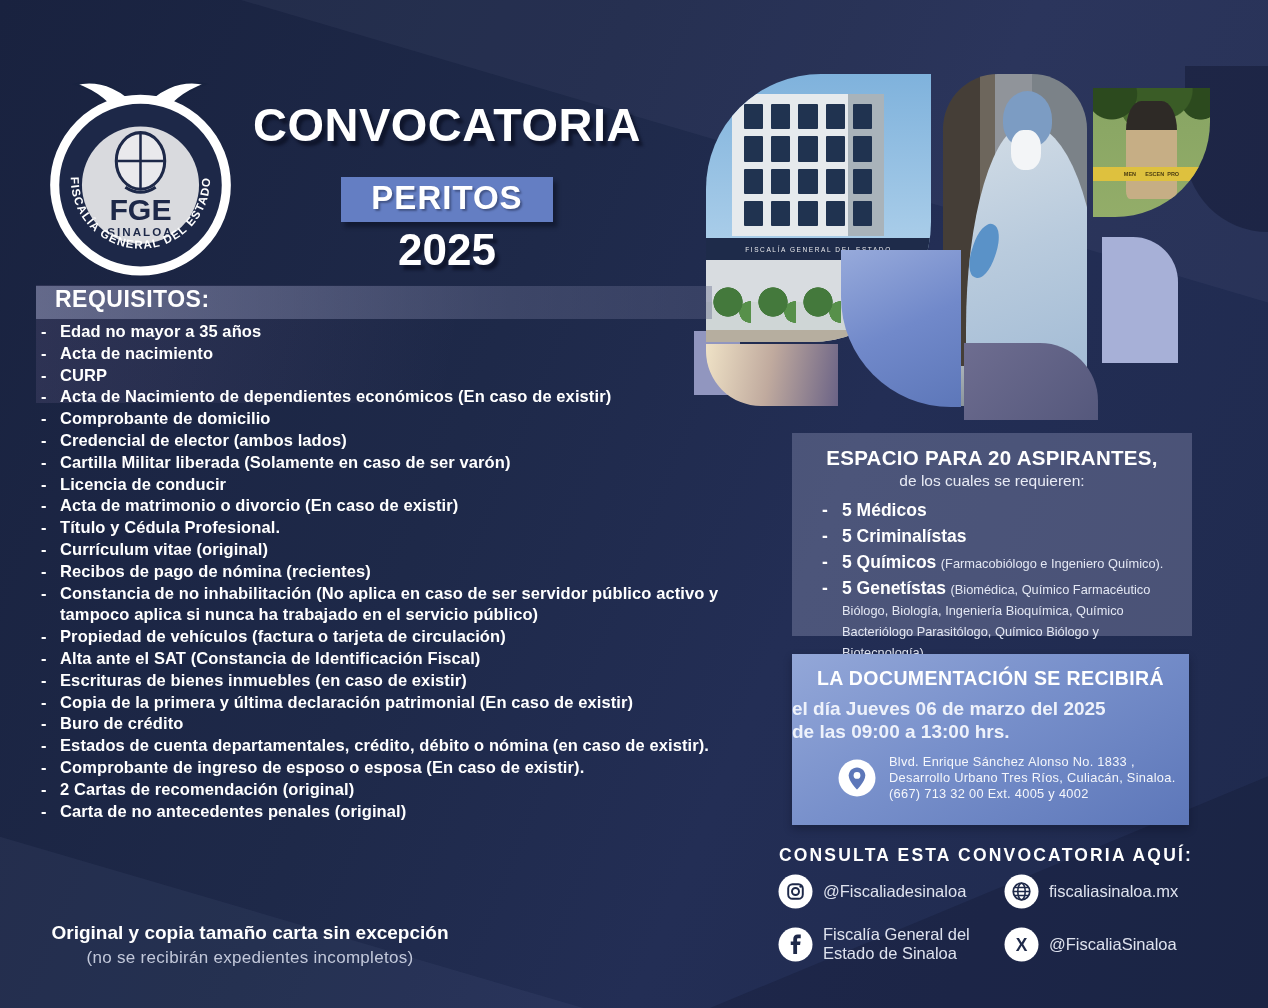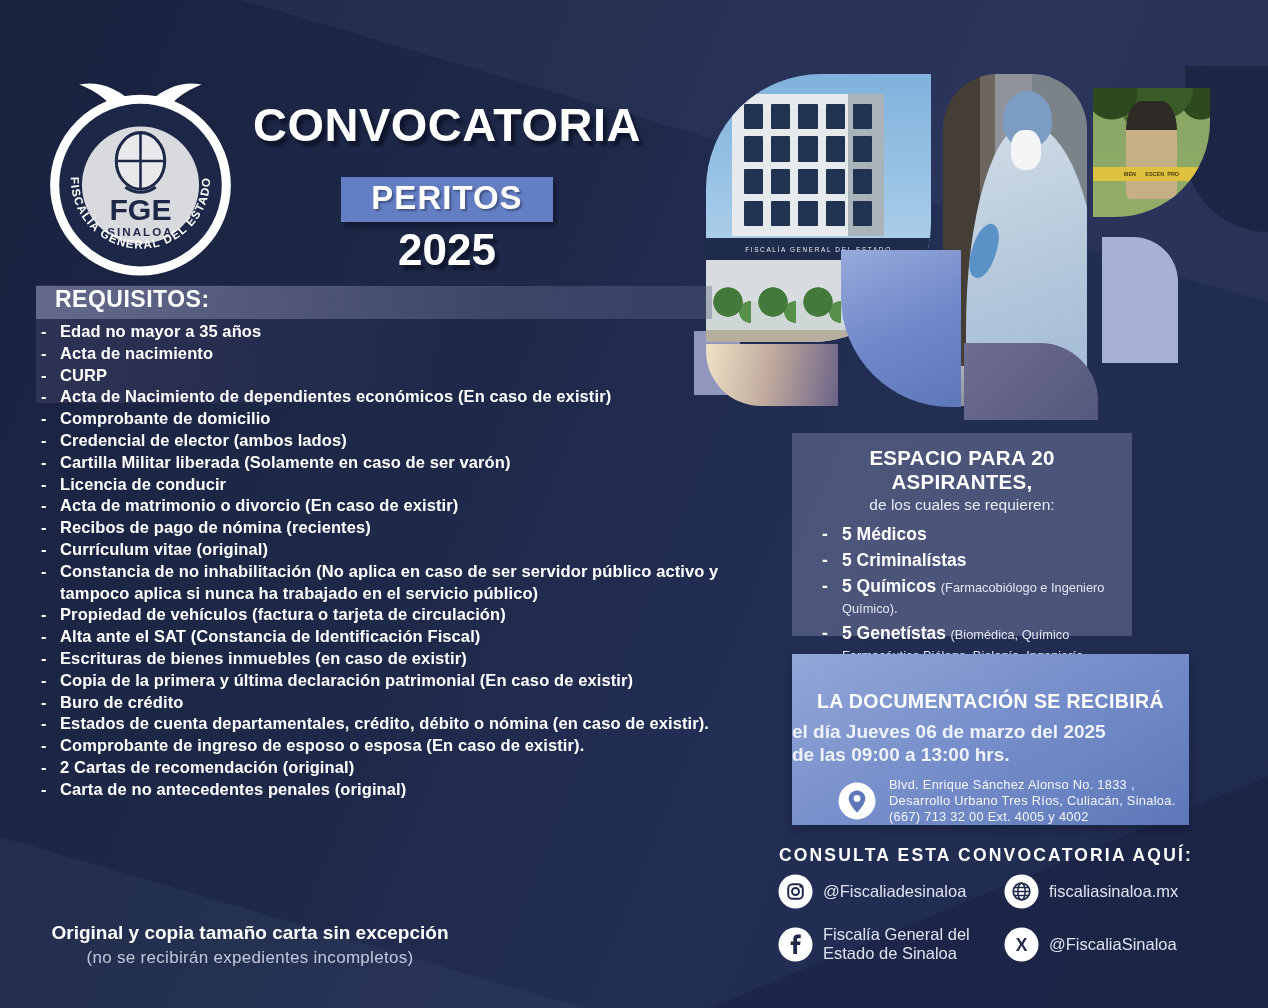--- a/index.html
+++ b/index.html
@@ -91,33 +91,33 @@
   .req-list{position:absolute;left:36px;top:321px;width:700px;margin:0;padding:0;
     list-style:none;z-index:5;}
   .req-list li{position:relative;padding-left:24px;font-size:16.5px;font-weight:700;
     line-height:21.8px;letter-spacing:.1px;}
   .req-list li::before{content:"-";position:absolute;left:5px;font-weight:700;}
   .note{position:absolute;left:30px;top:922px;width:440px;text-align:center;z-index:5;}
   .note-bold{font-size:19px;font-weight:700;}
   .note-sub{margin-top:4px;font-size:17px;font-weight:400;color:#c2c8da;letter-spacing:.3px;}
 
   
-  .asp-box{position:absolute;left:792px;top:433px;width:340px;height:203px;
+  .asp-box{position:absolute;left:792px;top:433px;width:400px;height:203px;
     background:rgba(171,175,210,.30);box-sizing:border-box;padding:13px 20px 8px;z-index:5;}
   .asp-title{text-align:center;font-size:20.5px;font-weight:900;letter-spacing:.3px;}
   .asp-sub{text-align:center;font-size:15.5px;font-weight:400;color:#e8ebf5;margin-top:2px;}
   .asp-list{margin:10px 0 0;padding:0 0 0 8px;list-style:none;}
   .asp-list li{position:relative;padding-left:22px;margin-bottom:4px;line-height:20px;}
   .asp-list li::before{content:"-";position:absolute;left:2px;font-weight:800;font-size:17.5px;}
   .asp-bold{font-size:17.5px;font-weight:800;}
   .asp-detail{font-size:12.8px;font-weight:400;color:#e3e7f3;}
 
   .docs-box{position:absolute;left:792px;top:654px;width:397px;height:171px;
     background:linear-gradient(150deg,#93a7d8 0%,#7890cb 45%,#5d77b9 100%);
-    box-sizing:border-box;padding-top:36px;z-index:5;box-shadow:0 4px 8px rgba(5,9,22,.3);}
+    box-sizing:border-box;padding-top:13px;z-index:5;box-shadow:0 4px 8px rgba(5,9,22,.3);}
   .docs-title{text-align:center;font-size:19.5px;font-weight:800;letter-spacing:.4px;}
   .docs-line{text-align:left;font-size:19px;font-weight:700;color:#eef2fb;line-height:23px;}
   .docs-line.first{margin-top:7px;}
   .docs-addr{display:flex;align-items:center;gap:13px;margin-top:11px;padding-left:46px;}
   .addr-text{font-size:12.8px;line-height:16px;color:rgba(255,255,255,.93);letter-spacing:.3px;}
 
   .consulta-heading{position:absolute;left:770px;top:845px;width:432px;text-align:center;
     font-size:17.5px;font-weight:700;letter-spacing:2.2px;z-index:5;}
   .social-grid{position:absolute;left:778px;top:874px;width:432px;display:grid;
     grid-template-columns:226px auto;row-gap:16px;z-index:5;}
@@ -216,22 +216,23 @@
   <ul class="req-list">
       <li>Edad no mayor a 35 años</li>
       <li>Acta de nacimiento</li>
       <li>CURP</li>
       <li>Acta de Nacimiento de dependientes económicos (En caso de existir)</li>
       <li>Comprobante de domicilio</li>
       <li>Credencial de elector (ambos lados)</li>
       <li>Cartilla Militar liberada (Solamente en caso de ser varón)</li>
       <li>Licencia de conducir</li>
       <li>Acta de matrimonio o divorcio (En caso de existir)</li>
+      <li>Título y Cédula Profesional.</li>
+      <li>Currículum vitae (original)</li>
       <li>Recibos de pago de nómina (recientes)</li>
-      <li>Currículum vitae (original)</li>
       <li>Constancia de no inhabilitación (No aplica en caso de ser servidor público activo y tampoco aplica si nunca ha trabajado en el servicio público)</li>
       <li>Propiedad de vehículos (factura o tarjeta de circulación)</li>
       <li>Alta ante el SAT (Constancia de Identificación Fiscal)</li>
       <li>Escrituras de bienes inmuebles (en caso de existir)</li>
       <li>Copia de la primera y última declaración patrimonial (En caso de existir)</li>
       <li>Buro de crédito</li>
       <li>Estados de cuenta departamentales, crédito, débito o nómina (en caso de existir).</li>
       <li>Comprobante de ingreso de esposo o esposa (En caso de existir).</li>
       <li>2 Cartas de recomendación (original)</li>
       <li>Carta de no antecedentes penales (original)</li>

